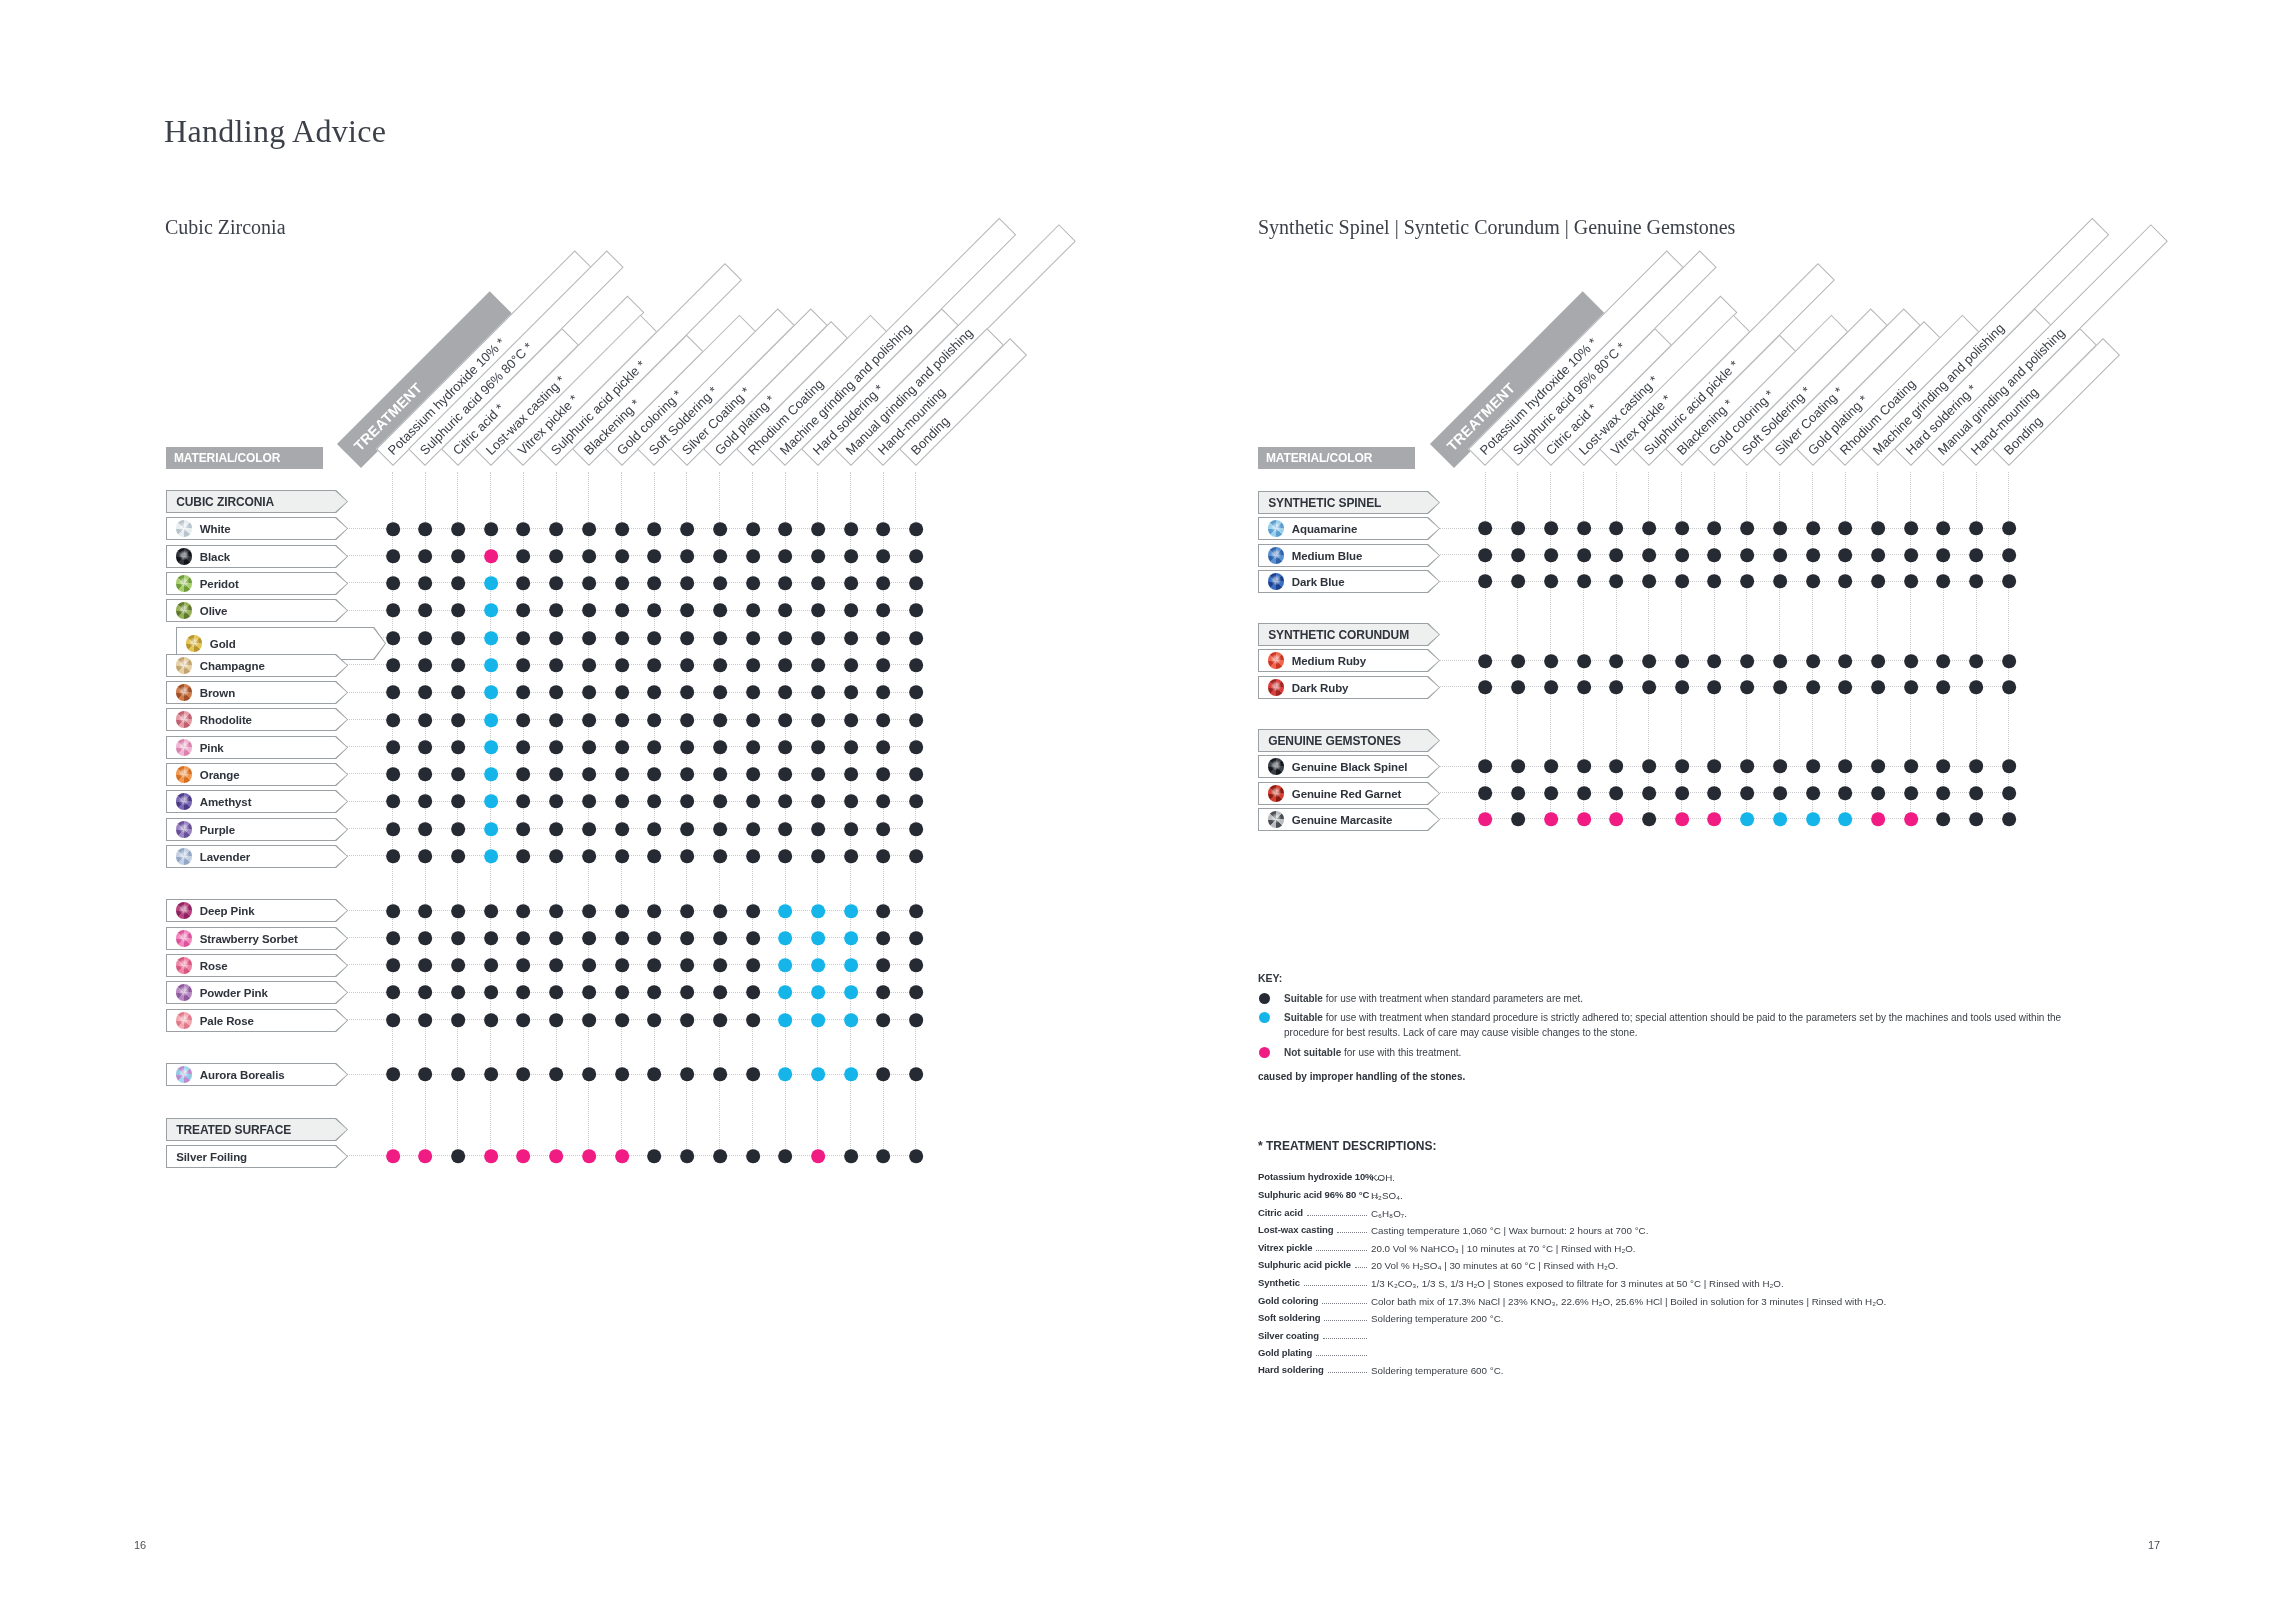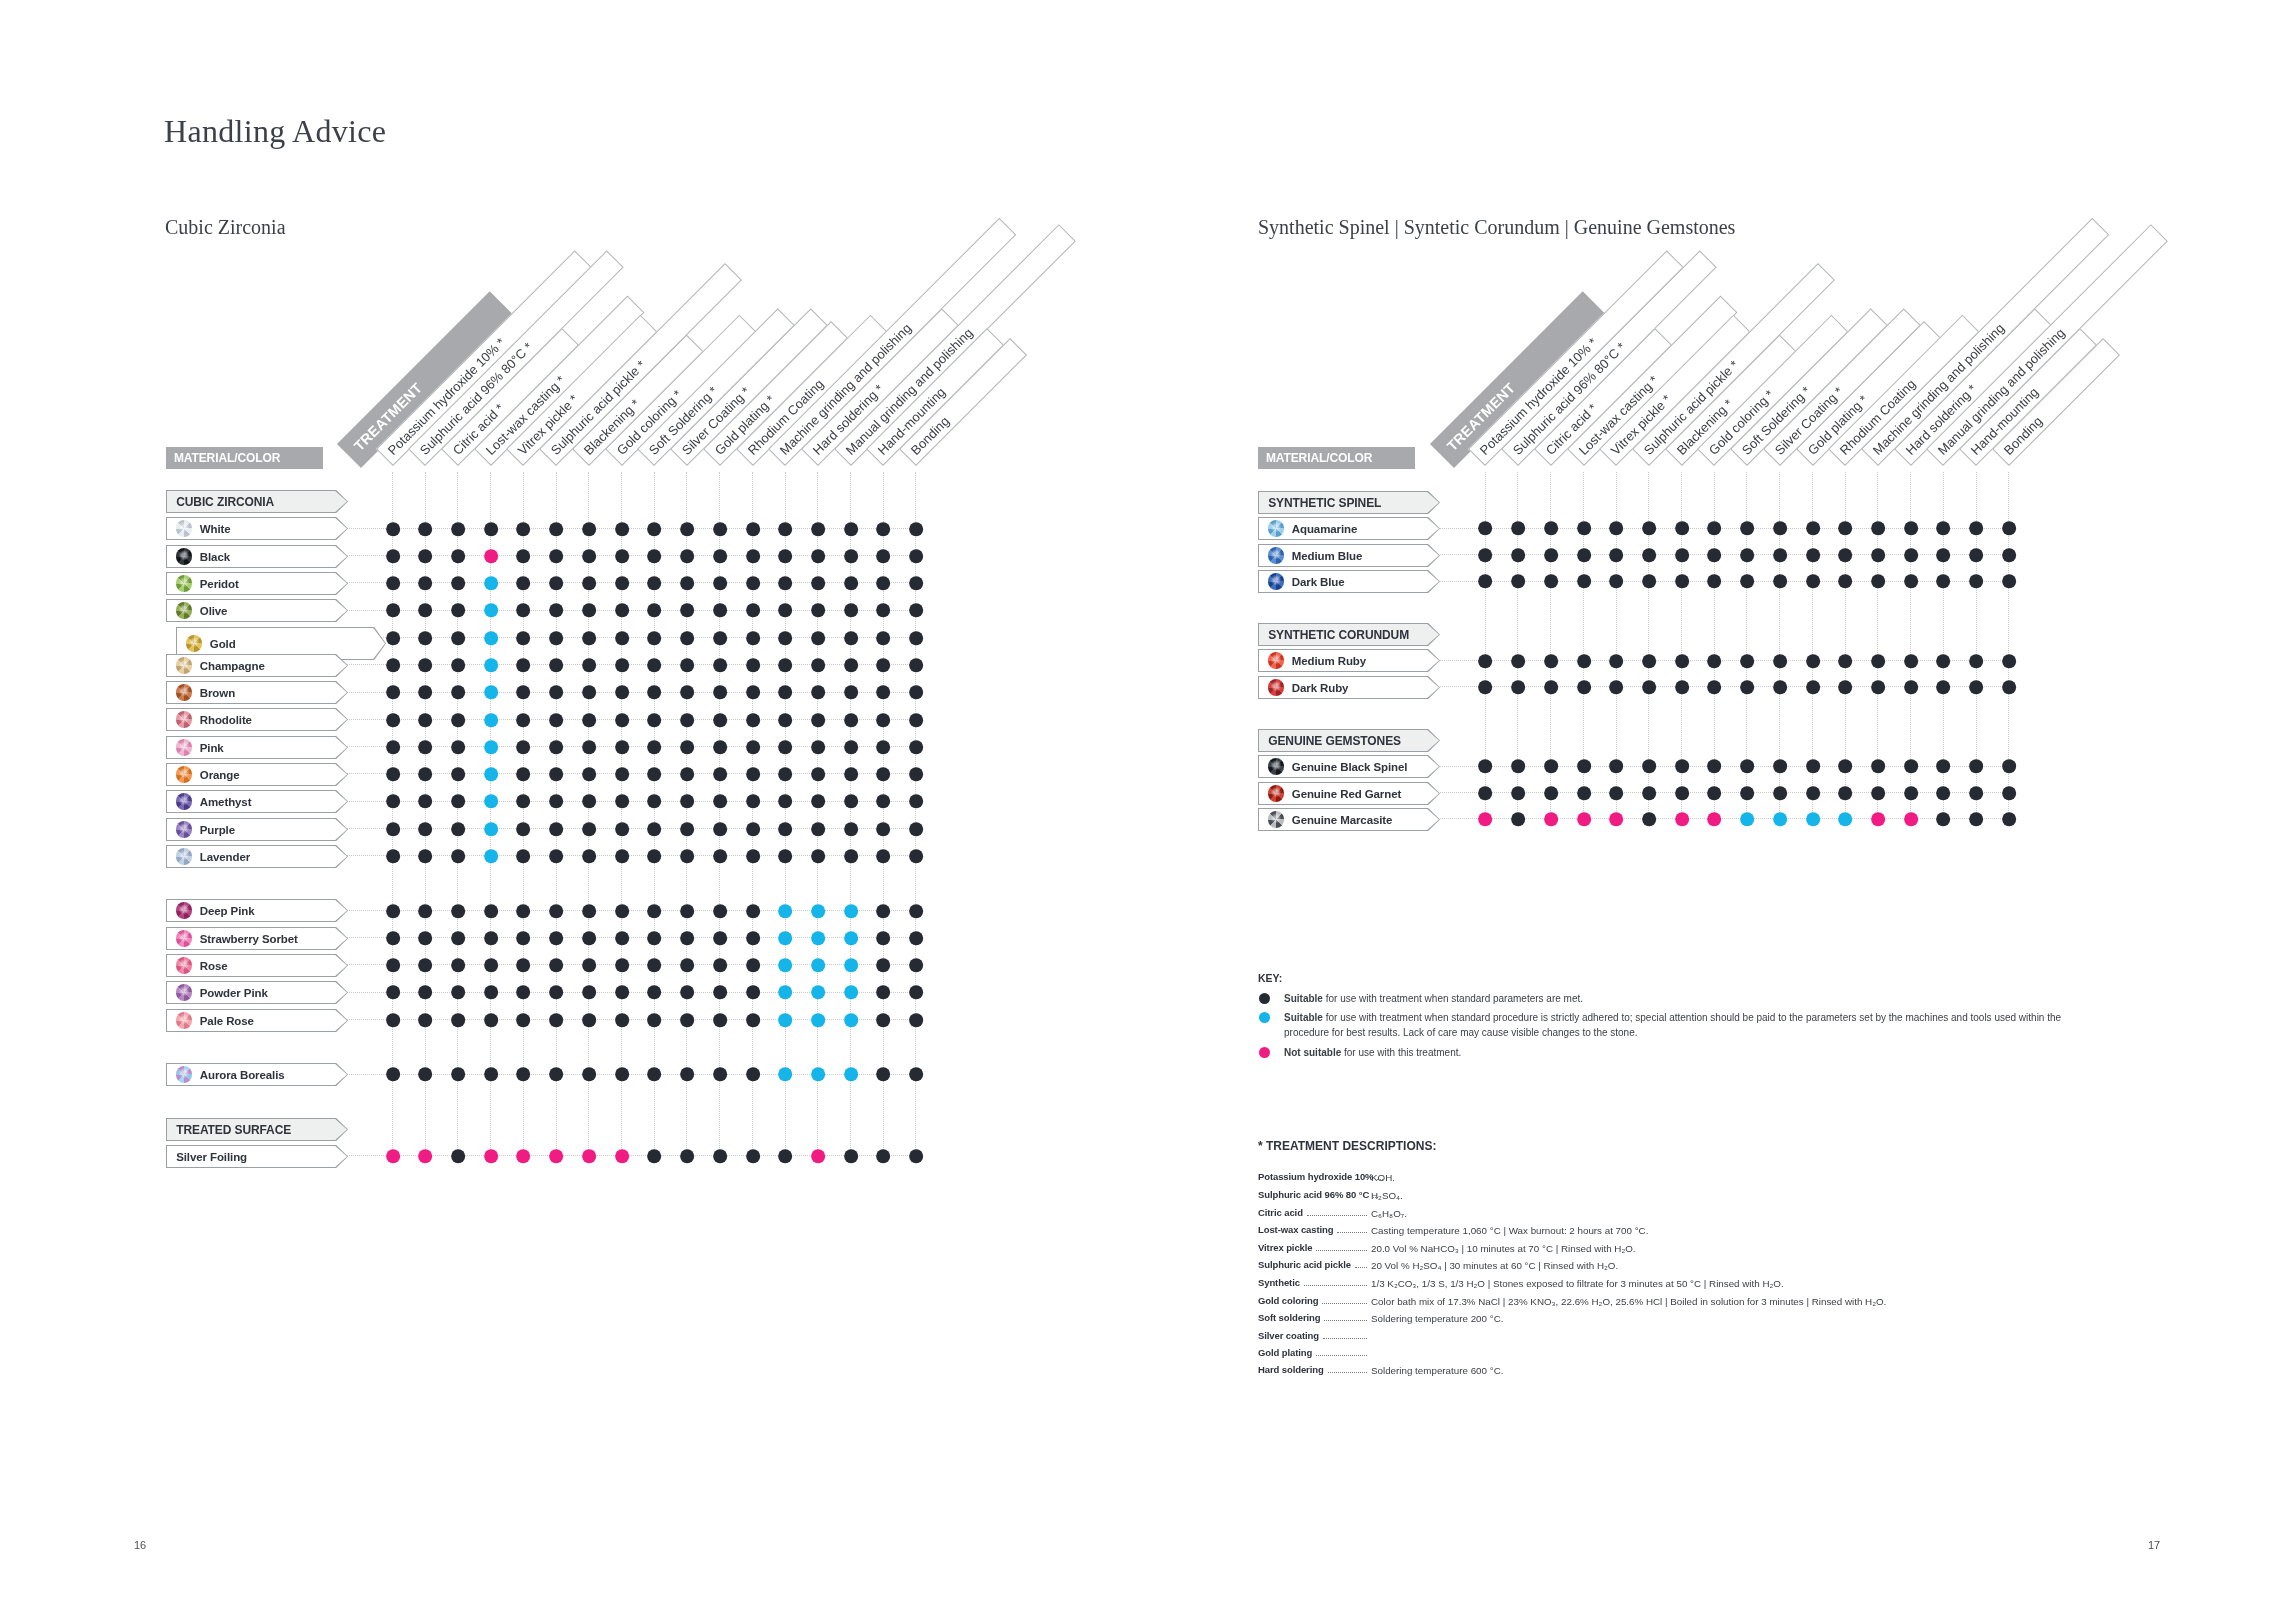--- a/index.html
+++ b/index.html
@@ -65,20 +65,21 @@
   <div class="subtitle serif-title right-sub">Synthetic Spinel | Syntetic Corundum | Genuine Gemstones</div>
 
   <div class="keyblock">
     <div class="key-title">KEY:</div>
     <div id="key-items">
         <div class="key-item"><span class="key-dot" style="background: rgb(38, 42, 51);"></span><span><b>Suitable</b> for use with treatment when standard parameters are met.</span></div>
         <div class="key-item"><span class="key-dot" style="background: rgb(22, 181, 233);"></span><span><b>Suitable</b> for use with treatment when standard procedure is strictly adhered to; special attention should be paid to the parameters set by the machines and tools used within the procedure for best results. Lack of care may cause visible changes to the stone.</span></div>
         <div class="key-item"><span class="key-dot" style="background: rgb(240, 28, 132);"></span><span><b>Not suitable</b> for use with this treatment.</span></div>
       </div>
     <div class="key-note">
+      <div>caused by improper handling of the stones.</div>
     </div>
   </div>
 
   <div class="descblock">
     <div class="desc-title">*  TREATMENT DESCRIPTIONS:</div>
     <div id="desc-items">
         <div class="desc-item">
           <div class="desc-term">
             <span class="tx">Potassium hydroxide 10%</span>
             <span class="desc-leader"></span>

